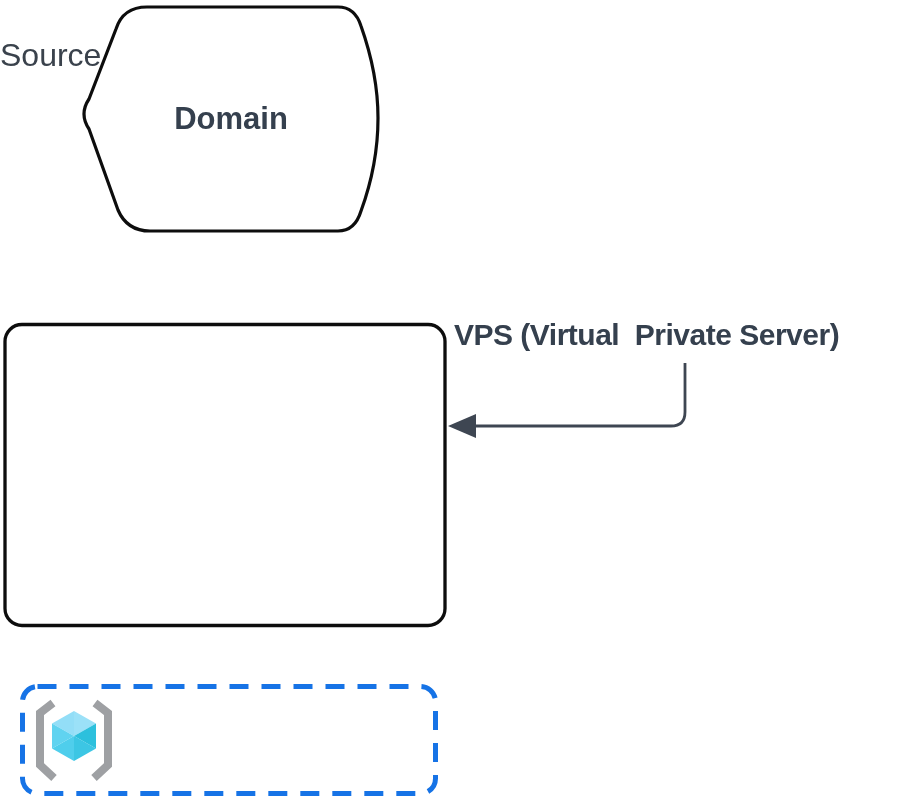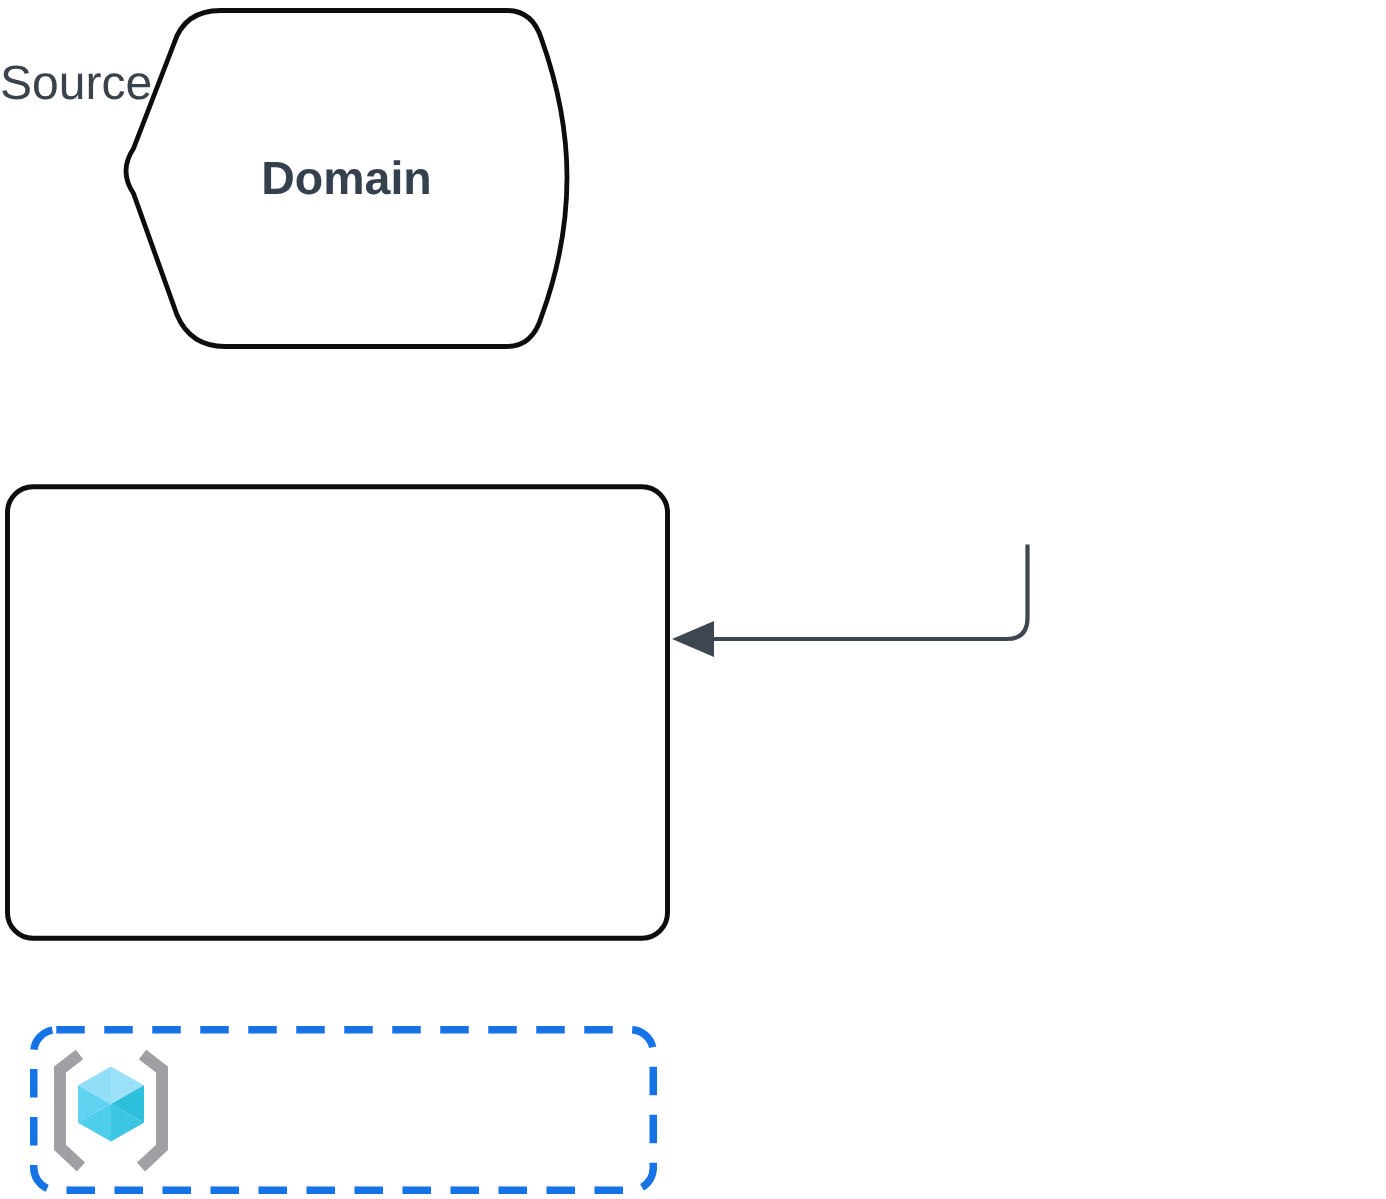--- a/index.html
+++ b/index.html
@@ -81,16 +81,17 @@
         <polygon points="52,723.5 52,748.5 74,736" fill="#60d3f0"></polygon>
         <polygon points="52,748.5 74,761 74,736" fill="#4fceec"></polygon>
         <polygon points="74,761 96,748.5 74,736" fill="#3cc6e4"></polygon>
         <polygon points="96,748.5 96,723.5 74,736" fill="#2cc0dd"></polygon>
       </g>
     </g>
   </svg>
 
   <div id="domain-label" class="node-label">Domain</div>
 
+  <div id="vps-label" class="node-label">VPS (Virtual  Private Server)</div>
 
   <div id="source-label">Source Code 1</div>
 
 </div>
 
 </body></html>

